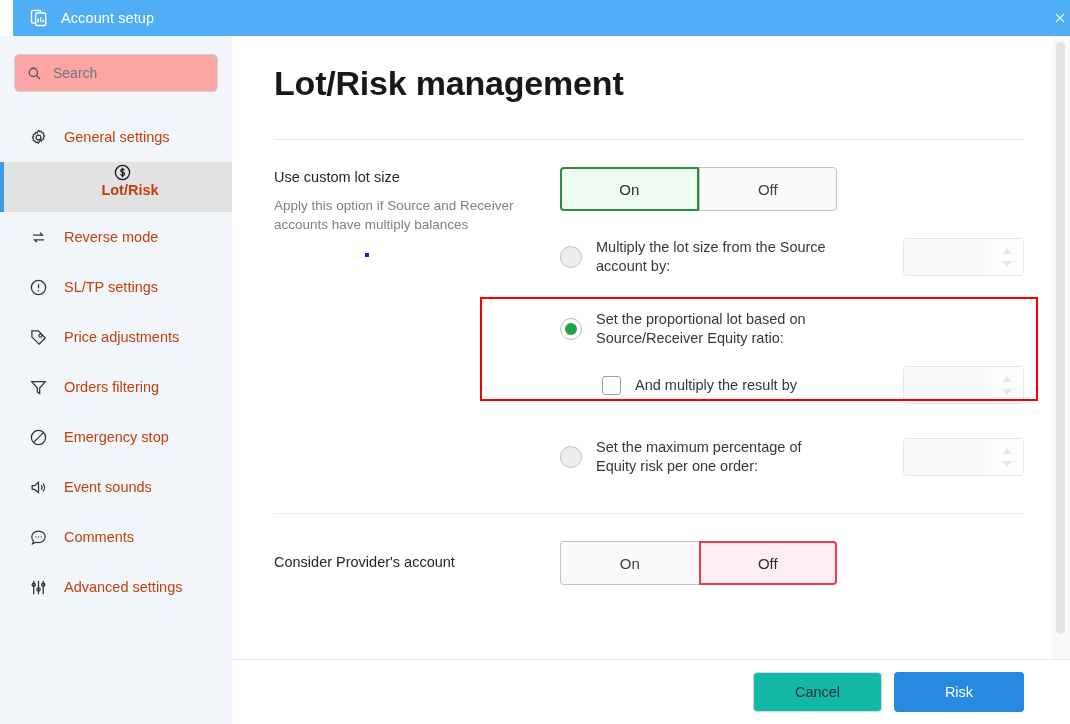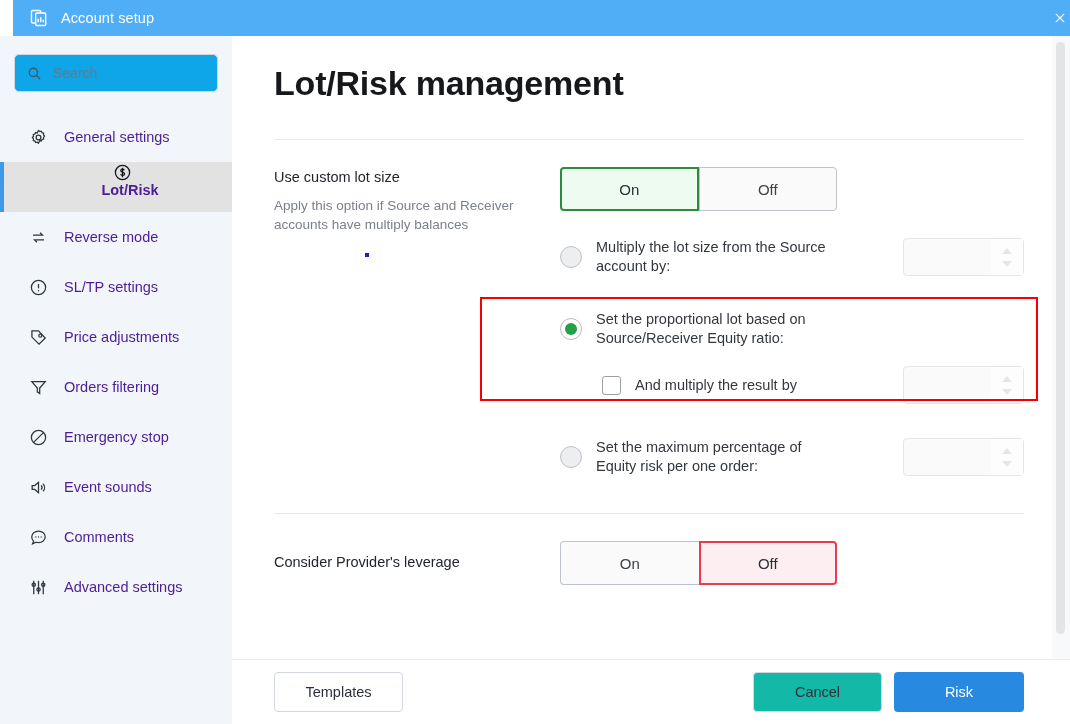--- a/index.html
+++ b/index.html
@@ -36,40 +36,40 @@
     width: 232px; height: 688px;
     background: #f2f5f9;
     padding-top: 18px;
     overflow: hidden;
   }
   .search-wrap {
     margin: 0 14px 20px 14px;
     height: 38px;
     border: 1px solid #cfd6de;
     border-radius: 5px;
-    background: #0ea5e9;
+    background: #fca5a5;
     display: flex; align-items: center;
     padding: 13px 12px;
   }
   .search-wrap svg { width: 15px; height: 15px; flex: 0 0 auto; }
   .search-input {
     border: none; outline: none; background: transparent;
     font-family: "Liberation Sans", sans-serif;
     font-size: 14px; color: #3b4450;
     margin-left: 11px; width: 100%;
   }
   .search-input::placeholder { color: #6f7780; }
 
   .nav-item {
     position: relative;
     height: 50px;
     display: flex; align-items: center;
     padding-left: 28px;
     cursor: pointer;
-    color: #4c1d95;
+    color: #c2410c;
     font-size: 14.5px;
   }
   .nav-item .nav-icon {
     width: 20px; height: 20px; flex: 0 0 auto;
     margin-right: 16px;
     display: flex; align-items: center; justify-content: center;
   }
   .nav-item .nav-icon svg { width: 19px; height: 19px; }
   .nav-item.active {
     background: #e2e2e2;
@@ -483,21 +483,21 @@
             </div>
 
           </div>
         </div>
       </div>
 
       <div class="divider" style="margin-top:22px;"></div>
 
       <div class="row">
         <div class="row-label-col">
-          <div class="row-label" style="padding-top:11px;">Consider Provider's leverage</div>
+          <div class="row-label" style="padding-top:11px;">Consider Provider's account</div>
         </div>
         <div style="flex:1 1 auto;">
           <div class="toggle">
             <div class="toggle-btn left inactive-left">On</div>
             <div class="toggle-btn off-active">Off</div>
           </div>
           <div style="height:20px;"></div>
 
         </div>
       </div>
@@ -505,18 +505,17 @@
     </div>
 
     <div class="highlight-box" style="left:248px; top:261px; width:558px; height:104px;"></div>
 
     <div class="scrollbar-track">
       <div class="scrollbar-thumb"></div>
     </div>
   </div>
 
   <div class="bottombar">
-    <button class="btn btn-templates">Templates</button>
     <button class="btn btn-cancel">Cancel</button>
     <button class="btn btn-save">Risk</button>
   </div>
 
 </div>
 
 </body></html>

